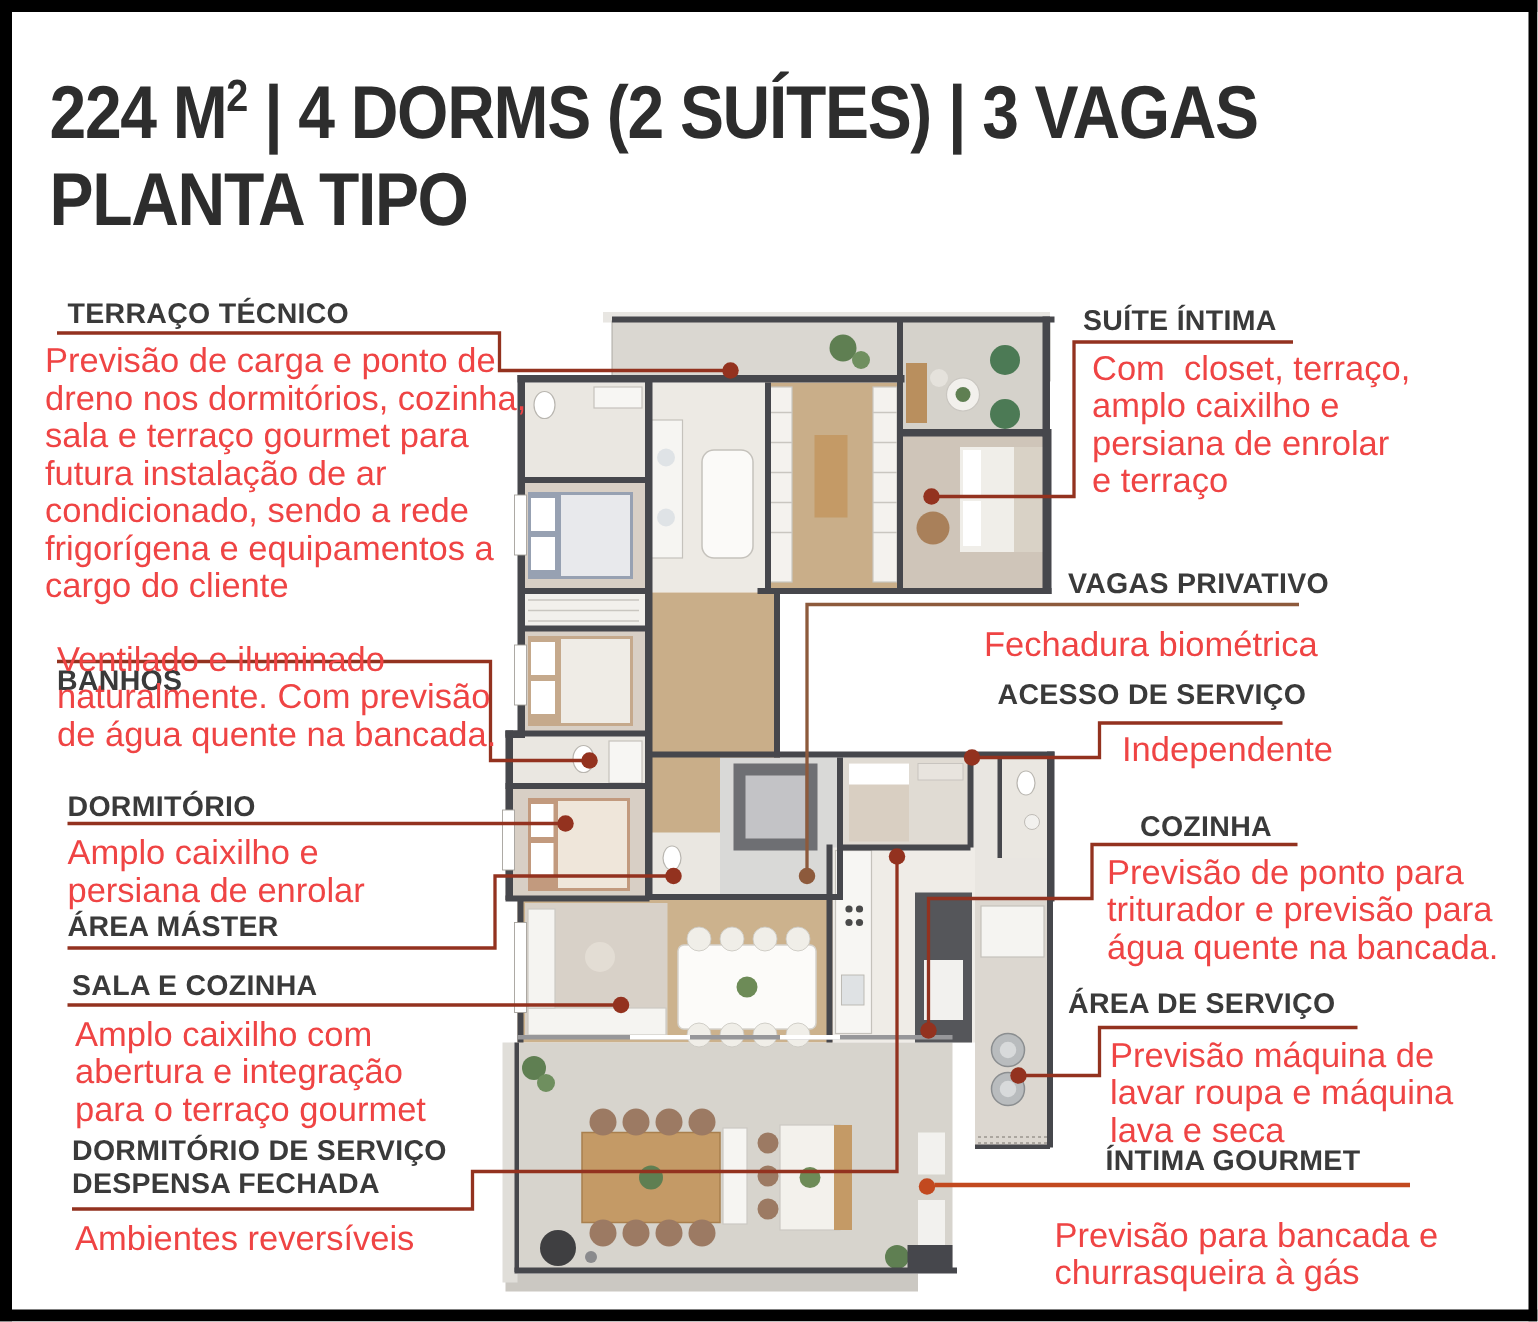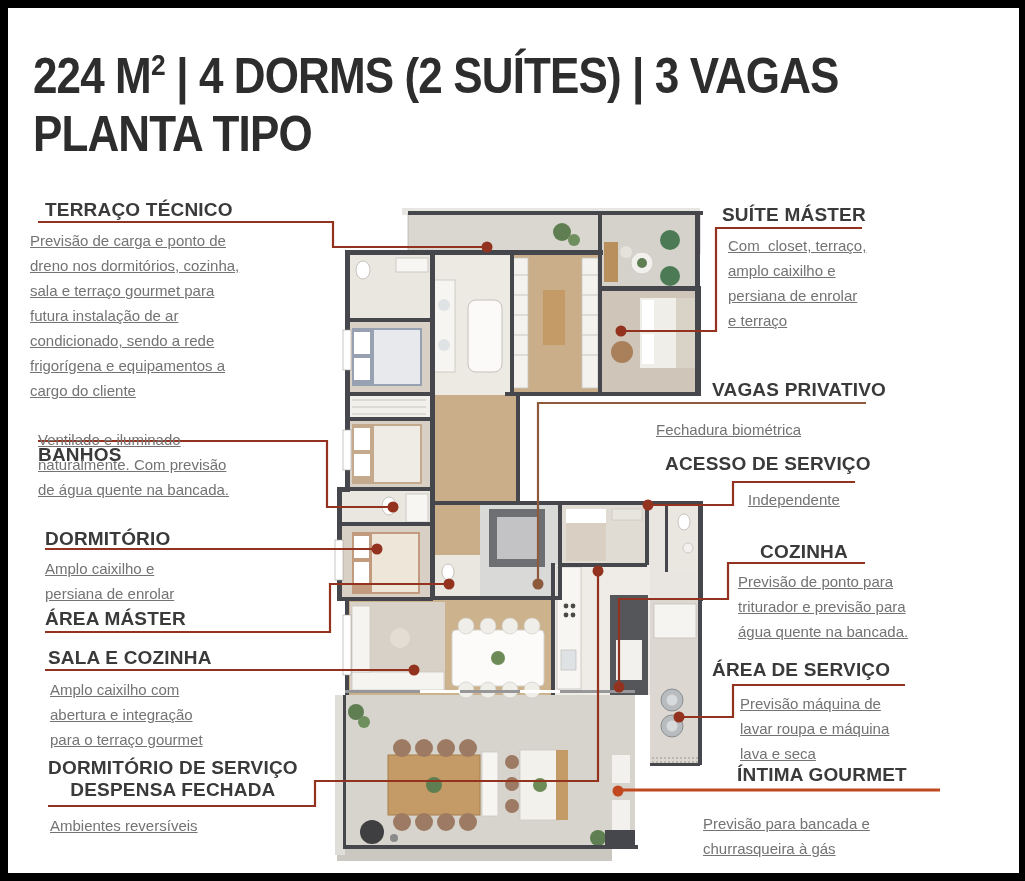--- a/index.html
+++ b/index.html
@@ -12,23 +12,23 @@
   #frame-bottom{left:0;top:873px;width:1025px;height:8px;}
 
   .title{position:absolute;left:33px;top:36px;color:#2d2d2d;font-weight:700;
          font-size:50px;line-height:58px;letter-spacing:-1px;
          transform:scaleX(0.88);transform-origin:left top;white-space:nowrap;z-index:5;}
   .title sup{font-size:30px;vertical-align:18px;letter-spacing:0;}
   .title .sep{padding:0 6px;}
 
   .ann{position:absolute;z-index:6;}
   .ann-h{color:#3a3a3a;font-weight:700;font-size:19px;line-height:22px;
-         letter-spacing:0.2px;white-space:pre-line;text-align:center;}
-  .ann-b{color:#737373;font-weight:400;font-size:15px;line-height:25px;
-         white-space:pre-wrap;text-decoration:underline;}
+         letter-spacing:0.2px;white-space:pre-line;}
+  .ann-b{color:#ef4444;font-weight:400;font-size:23px;line-height:25px;
+         white-space:pre-wrap;}
   svg{position:absolute;left:0;top:0;z-index:2;}
 </style>
 </head>
 <body>
 
 <div class="frame" id="frame-top"></div>
 <div class="frame" id="frame-left"></div>
 <div class="frame" id="frame-right"></div>
 <div class="frame" id="frame-bottom"></div>
 
@@ -341,21 +341,21 @@
 
 <div class="ann" style="left:48px;top:757px">
   <div class="ann-h">DORMITÓRIO DE SERVIÇO
 DESPENSA FECHADA</div>
 </div>
 <div class="ann" style="left:50px;top:813px">
   <div class="ann-b">Ambientes reversíveis</div>
 </div>
 
 <div class="ann" style="left:722px;top:204px">
-  <div class="ann-h">SUÍTE MÁSTER</div>
+  <div class="ann-h">SUÍTE ÍNTIMA</div>
 </div>
 <div class="ann" style="left:728px;top:233px">
   <div class="ann-b">Com  closet, terraço,
 amplo caixilho e
 persiana de enrolar
 e terraço</div>
 </div>
 
 <div class="ann" style="left:712px;top:379px">
   <div class="ann-h">VAGAS PRIVATIVO</div>

